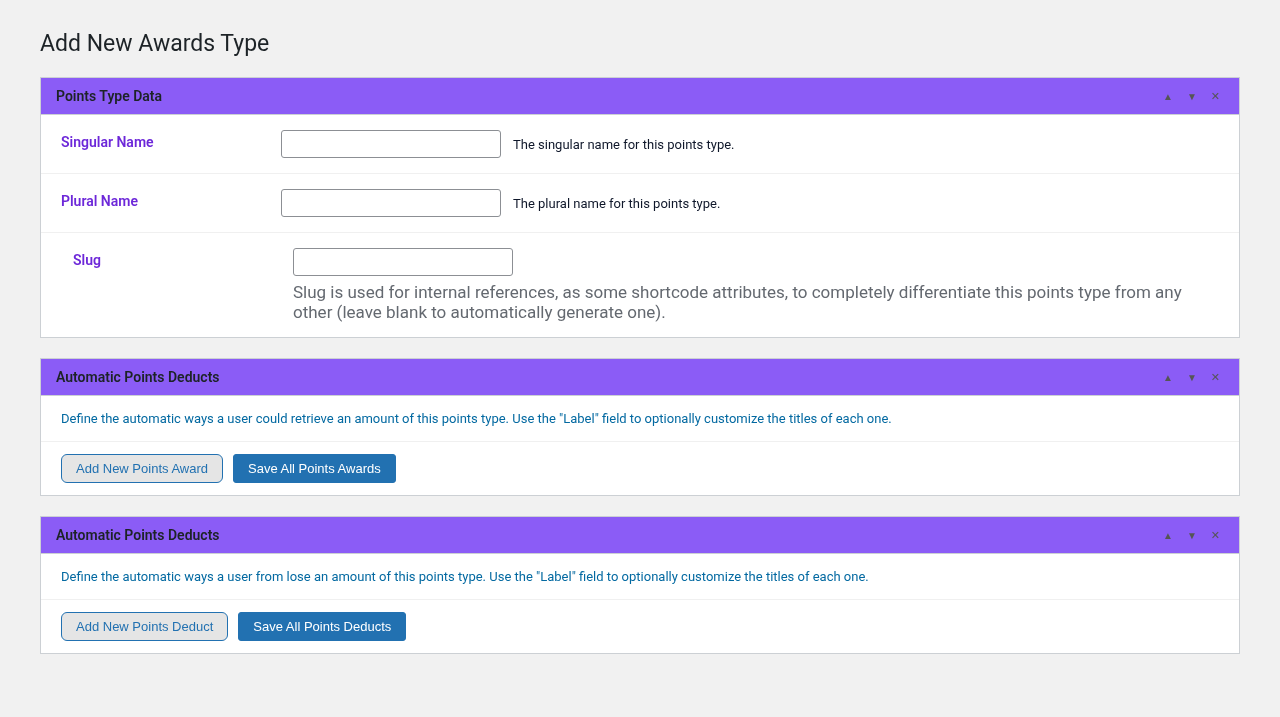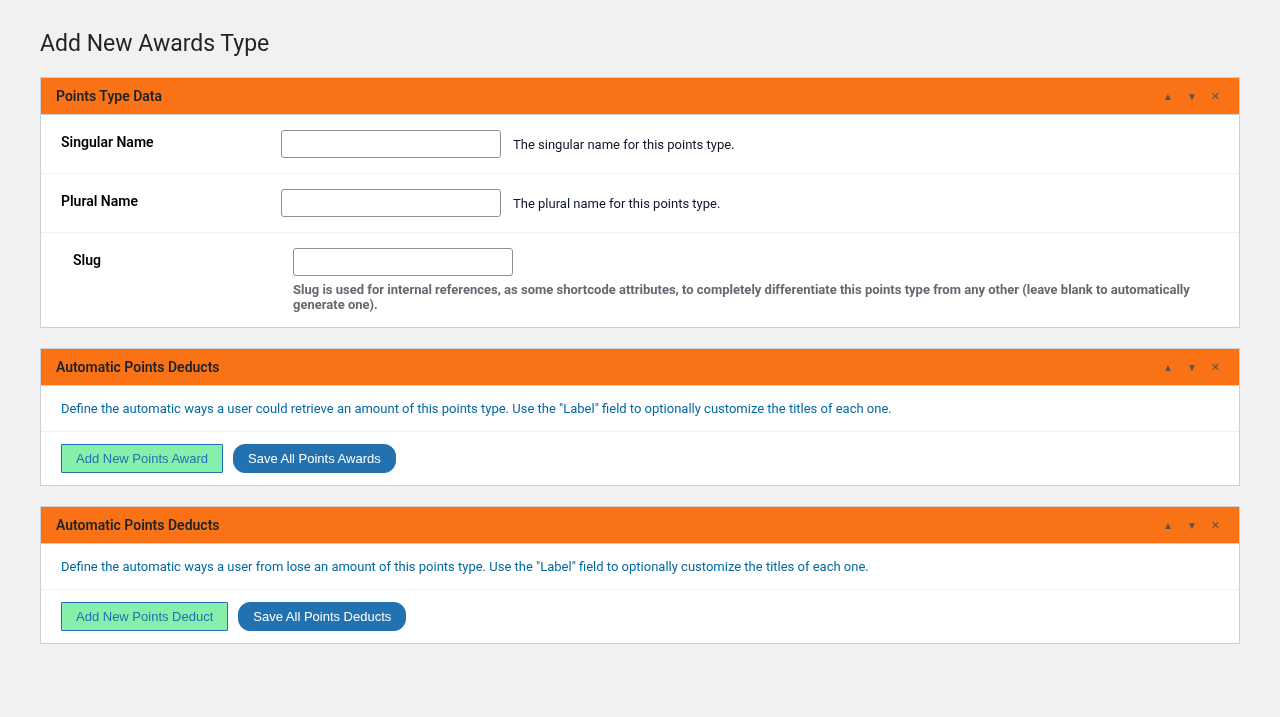--- a/index.html
+++ b/index.html
@@ -27,21 +27,21 @@
       background: #fff;
       border: 1px solid #ccd0d4;
       margin-bottom: 20px;
     }
 
     .panel-header {
       display: flex;
       align-items: center;
       justify-content: space-between;
       padding: 10px 15px;
-      background: #f97316;
+      background: #8b5cf6;
       border-bottom: 1px solid #ccd0d4;
     }
 
     .panel-header-title {
       font-weight: 600;
       font-size: 14px;
       color: #1d2327;
     }
 
     .panel-header-controls {
@@ -72,21 +72,21 @@
     }
 
     .form-row:last-child {
       border-bottom: none;
       margin-left: 12px;
     }
 
     .form-label {
       width: 220px;
       font-weight: 600;
-      color: #000000;
+      color: #6d28d9;
       padding-top: 4px;
       flex-shrink: 0;
     }
 
     .form-content {
       display: flex;
       flex-direction: column;
       flex: 1;
     }
 
@@ -107,55 +107,54 @@
     }
 
     .form-description {
       color: #0f172a;
       font-size: 13px;
       flex: 1;
     }
 
     .form-description-block {
       color: #646970;
-      font-size: 13px;
+      font-size: 17px;
       margin-top: 6px;
-      font-weight: bold;
     }
 
     .section-description {
       padding: 15px 20px;
       color: #0369a1;
       font-size: 13px;
       border-bottom: 1px solid #f0f0f0;
     }
 
     .section-actions {
       padding: 12px 20px;
       display: flex;
       gap: 10px;
       align-items: center;
     }
 
     .btn-outline {
-      background: #86efac;
+      background: #e5e5e5;
       border: 1px solid #2271b1;
       color: #2271b1;
       padding: 6px 14px;
-      border-radius: 1px;
+      border-radius: 6px;
       cursor: pointer;
       font-size: 13px;
     }
 
     .btn-primary {
       background: #2271b1;
       border: 1px solid #2271b1;
       color: #fff;
       padding: 6px 14px;
-      border-radius: 12px;
+      border-radius: 3px;
       cursor: pointer;
       font-size: 13px;
     }
 
     .chevron-up::before { content: "▲"; font-size: 10px; }
     .chevron-down::before { content: "▼"; font-size: 10px; }
     .dismiss-x::before { content: "✕"; font-size: 11px; }
   </style>
 </head>
 <body>

